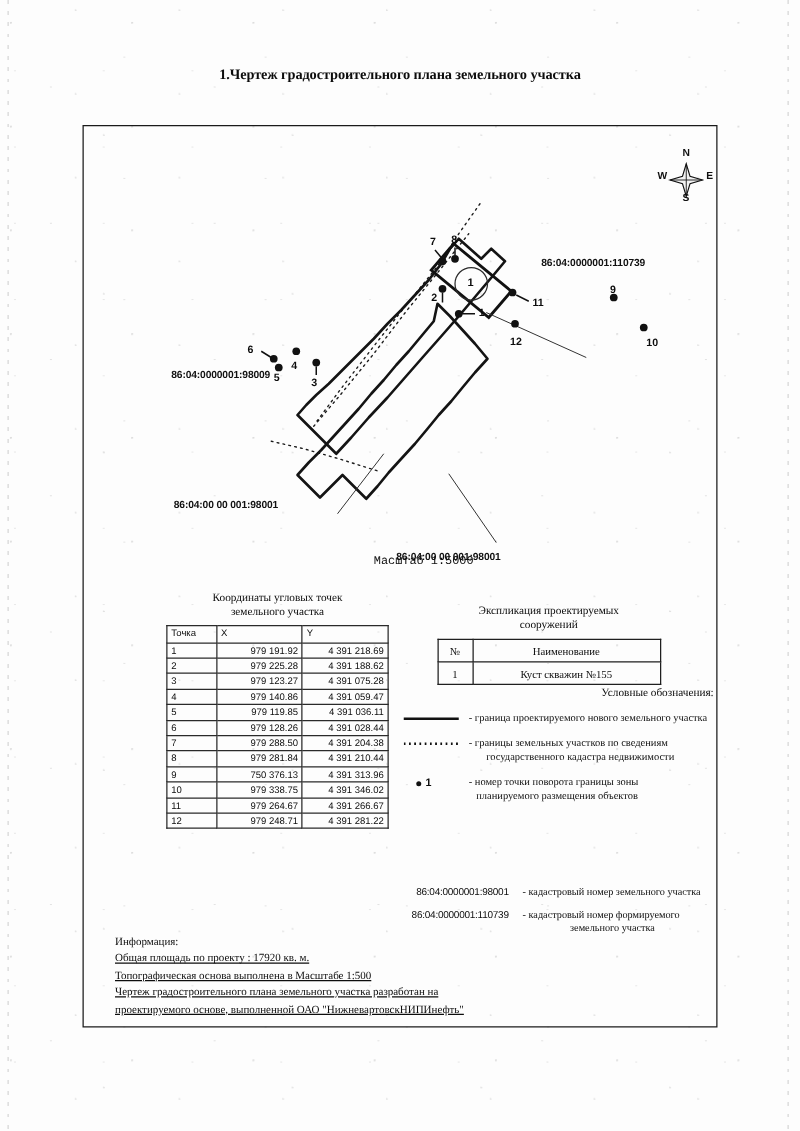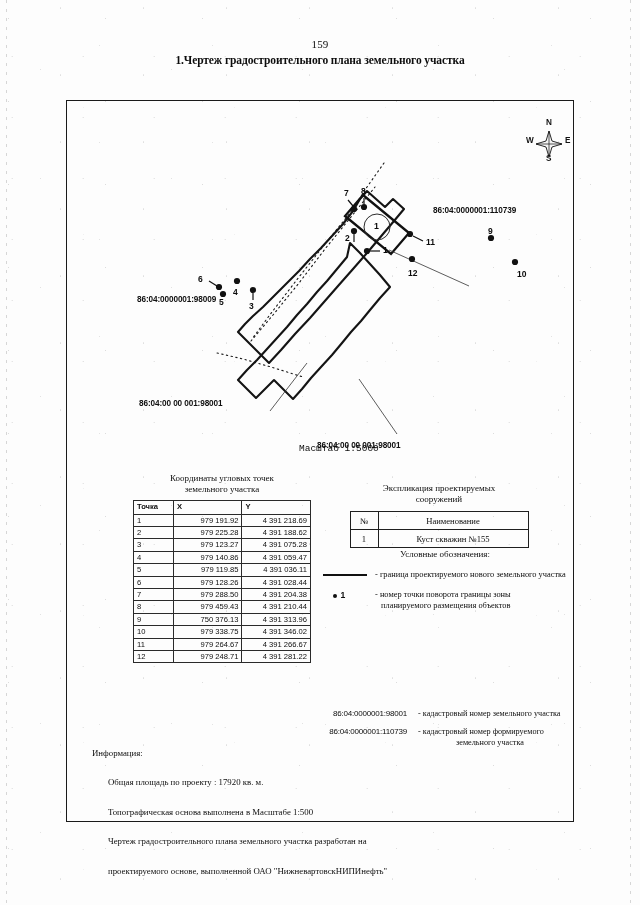--- a/index.html
+++ b/index.html
@@ -136,21 +136,21 @@
     font-size: 7.6px;
   }
   table.coord th, table.coord td {
     border: .9px solid #2a2a2a;
     padding: 0 3px;
     height: 11.4px;
     line-height: 11.4px;
   }
   table.coord th {
     text-align: left;
-    font-weight: bold;
+    font-weight: normal;
     height: 12.5px;
     line-height: 12.5px;
   }
   table.coord td.num { width: 34px; text-align: left; }
   table.coord td.val { text-align: right; }
   table.coord col.c1 { width: 34px; }
   table.coord col.c2 { width: 72px; }
   table.coord col.c3 { width: 72px; }
 
   
@@ -185,21 +185,21 @@
   
   .legend {
     position: absolute;
     left: 252px;
     top: 448px;
     width: 252px;
     font-size: 8.4px;
     font-family: "Liberation Serif", serif;
   }
   .legend-title {
-    text-align: center;
+    text-align: right;
     margin-bottom: 10px;
     font-size: 9px;
   }
   .legend-row {
     position: relative;
     margin-bottom: 9px;
     padding-left: 56px;
     line-height: 11px;
   }
   .legend-sym {
@@ -286,31 +286,30 @@
   .info {
     position: absolute;
     left: 25px;
     top: 646px;
     width: 440px;
     font-size: 8.8px;
     line-height: 13.4px;
     font-family: "Liberation Serif", serif;
   }
   .info-title { }
-  .info p { margin: 16px; }
+  .info p { margin: 0; text-decoration: underline; }
 </style>
 </head>
 <body>
 
 <div class="page">
   <div class="scan-noise"></div>
   <div class="edge-line l"></div>
   <div class="edge-line r"></div>
 
-  <div class="page-number">159</div>
   <div class="doc-title">1.Чертеж градостроительного плана земельного участка</div>
 
   <div class="frame">
 
     <div class="map">
       <svg width="508" height="372" viewBox="0 0 508 372">
         <defs>
           <marker id="ah" markerWidth="7" markerHeight="7" refX="6" refY="3" orient="auto">
             <path d="M0,0 L6,3 L0,6 z" fill="#111"></path>
           </marker>
@@ -458,21 +457,21 @@
             <td class="val">979 128.26</td>
             <td class="val">4 391 028.44</td>
           </tr>
           <tr>
             <td class="num">7</td>
             <td class="val">979 288.50</td>
             <td class="val">4 391 204.38</td>
           </tr>
           <tr>
             <td class="num">8</td>
-            <td class="val">979 459.43</td>
+            <td class="val">979 281.84</td>
             <td class="val">4 391 210.44</td>
           </tr>
           <tr>
             <td class="num">9</td>
             <td class="val">750 376.13</td>
             <td class="val">4 391 313.96</td>
           </tr>
           <tr>
             <td class="num">10</td>
             <td class="val">979 338.75</td>
@@ -520,20 +519,27 @@
     <div class="legend">
       <div class="legend-title">Условные обозначения:</div>
 
       <div class="legend-row">
         <span class="legend-sym">
           <span class="solid-line"></span>
         </span>
         <span>- граница проектируемого нового земельного участка</span>
       </div>
 
+      <div class="legend-row">
+        <span class="legend-sym">
+          <span class="dot-line"></span>
+        </span>
+        <span>- границы земельных участков по сведениям</span>
+        <span class="l2">государственного кадастра недвижимости</span>
+      </div>
 
 
       <div class="legend-row ptrow">
         <span class="legend-sym">
           <span class="pt-mark"><span class="dot"></span><span>1</span></span>
         </span>
         <span>- номер точки поворота границы зоны</span>
         <span class="l2">планируемого размещения объектов</span>
       </div>
     </div>

